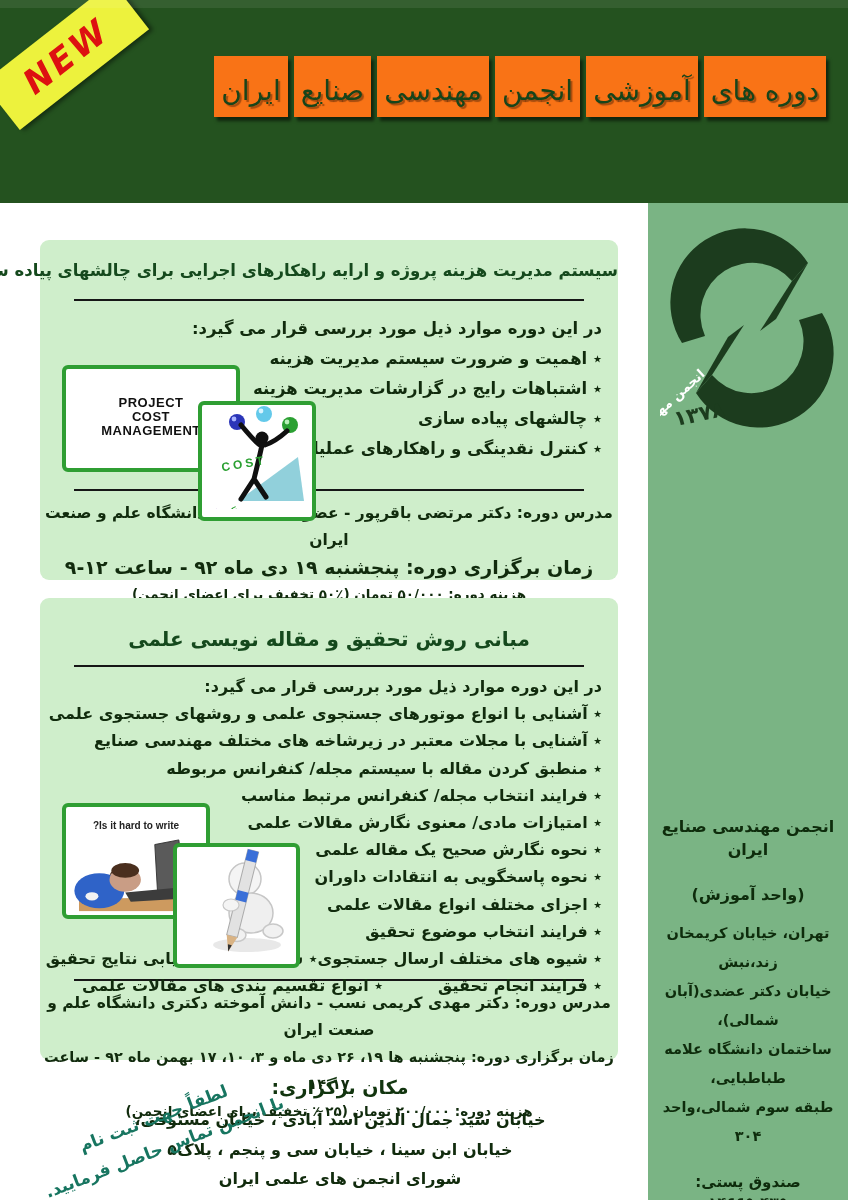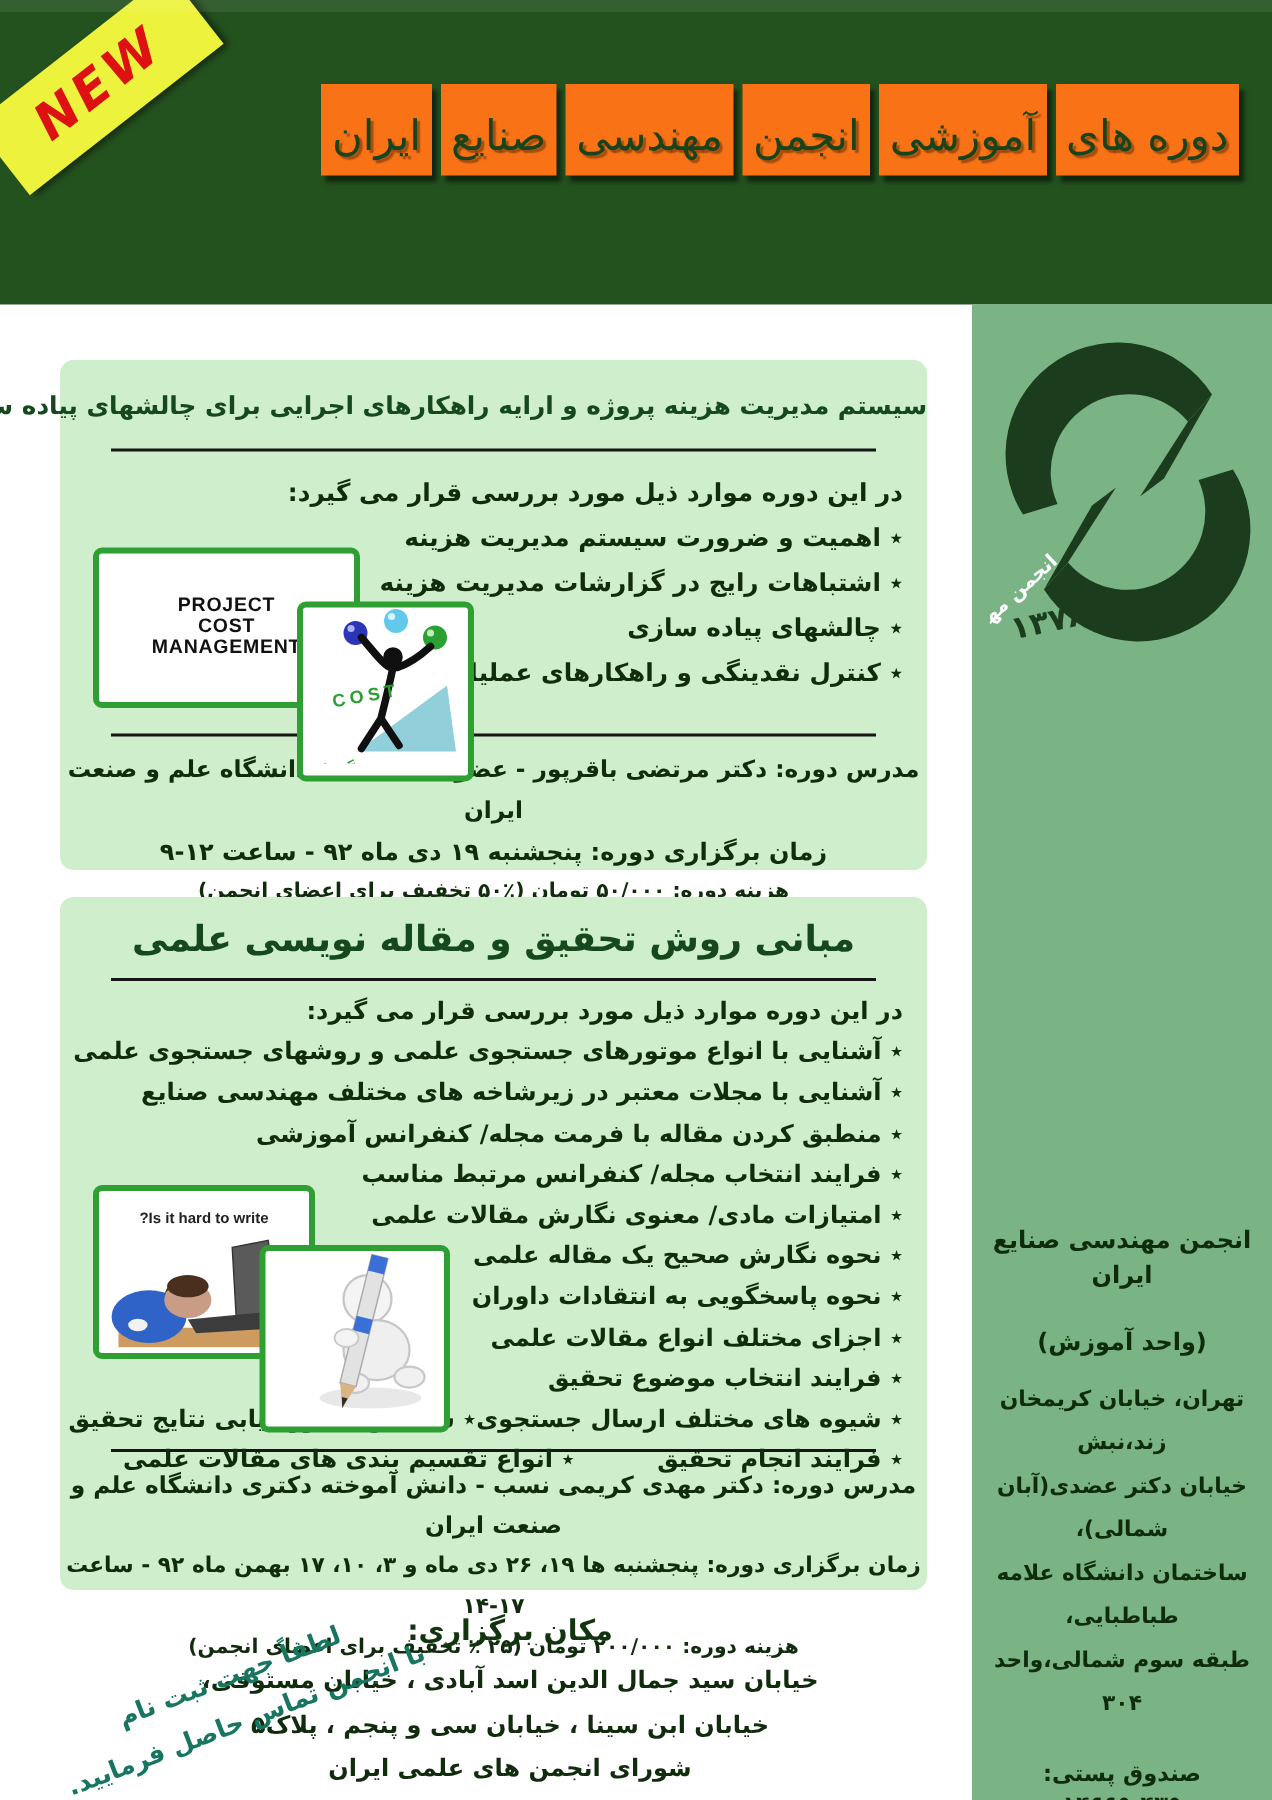--- a/index.html
+++ b/index.html
@@ -146,34 +146,34 @@
           <text transform="rotate(-62 16 92)" x="2" y="96" fill="#7a22aa" font-size="10" font-weight="bold" font-family="Liberation Sans,sans-serif">SCHEDULE</text>
           <text transform="rotate(-10 72 52)" x="56" y="56" fill="#2ba032" font-size="12" font-weight="bold" letter-spacing="3" font-family="Liberation Sans,sans-serif">COST</text>
           <text transform="rotate(-27 38 98)" x="26" y="101" fill="#2ba032" font-size="8.5" font-weight="bold" font-family="Liberation Sans,sans-serif">PERFORMANCE</text>
         </svg>
       </div>
     </div>
 
     <div class="rule"></div>
     <div class="c-footer">
       <div style="font-size:15.5px;">مدرس دوره: دکتر مرتضی باقرپور - عضو هیأت علمی دانشگاه علم و صنعت ایران</div>
-      <div style="font-size:16px;">زمان برگزاری دوره: پنجشنبه ۱۹ دی ماه ۹۲ - ساعت ۱۲-۹</div>
+      <div style="font-size:19px;">زمان برگزاری دوره: پنجشنبه ۱۹ دی ماه ۹۲ - ساعت ۱۲-۹</div>
       <div class="fee-line">هزینه دوره: ۵۰/۰۰۰ تومان (٪۵۰ تخفیف برای اعضای انجمن)</div>
     </div>
   </div>
 
   <div class="course" style="top:598px;height:462px;">
-    <div class="course-title" style="padding-top:15px;font-size:24px;line-height:27px;">مبانی روش تحقیق و مقاله نویسی علمی</div>
+    <div class="course-title" style="padding-top:28px;font-size:20px;line-height:27px;">مبانی روش تحقیق و مقاله نویسی علمی</div>
     <div class="rule" style="margin-top:12px;"></div>
 
     <div class="c-content" style="height:306px;padding-top:6px;font-size:16px;line-height:27.2px;">
       <div class="c-row">در این دوره موارد ذیل مورد بررسی قرار می گیرد:</div>
       <div class="c-row">٭ آشنایی با انواع موتورهای جستجوی علمی و روشهای جستجوی علمی</div>
       <div class="c-row">٭ آشنایی با مجلات معتبر در زیرشاخه های مختلف مهندسی صنایع</div>
-      <div class="c-row">٭ منطبق کردن مقاله با فرمت مجله/ کنفرانس آموزشی</div>
+      <div class="c-row">٭ منطبق کردن مقاله با سیستم مجله/ کنفرانس مربوطه</div>
       <div class="c-row">٭ فرایند انتخاب مجله/ کنفرانس مرتبط مناسب</div>
       <div class="c-row">٭ امتیازات مادی/ معنوی نگارش مقالات علمی</div>
       <div class="c-row">٭ نحوه نگارش صحیح یک مقاله علمی</div>
       <div class="c-row">٭ نحوه پاسخگویی به انتقادات داوران</div>
       <div class="c-row">٭ اجزای مختلف انواع مقالات علمی</div>
       <div class="c-row">٭ فرایند انتخاب موضوع تحقیق</div>
       <div class="c-pair">
         <span>٭ شیوه های مختلف ارسال جستجوی</span>
         <span>٭ شاخصهای ارزشیابی نتایج تحقیق</span>
       </div>

